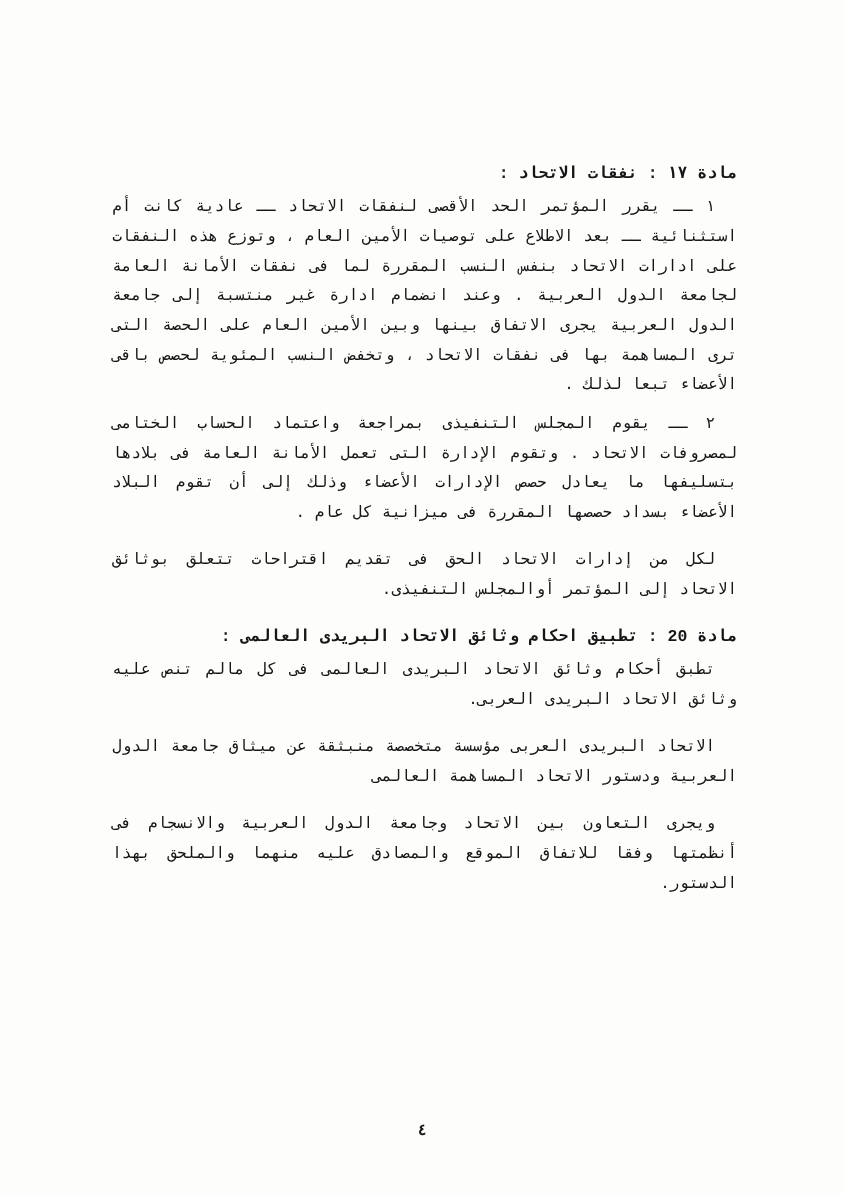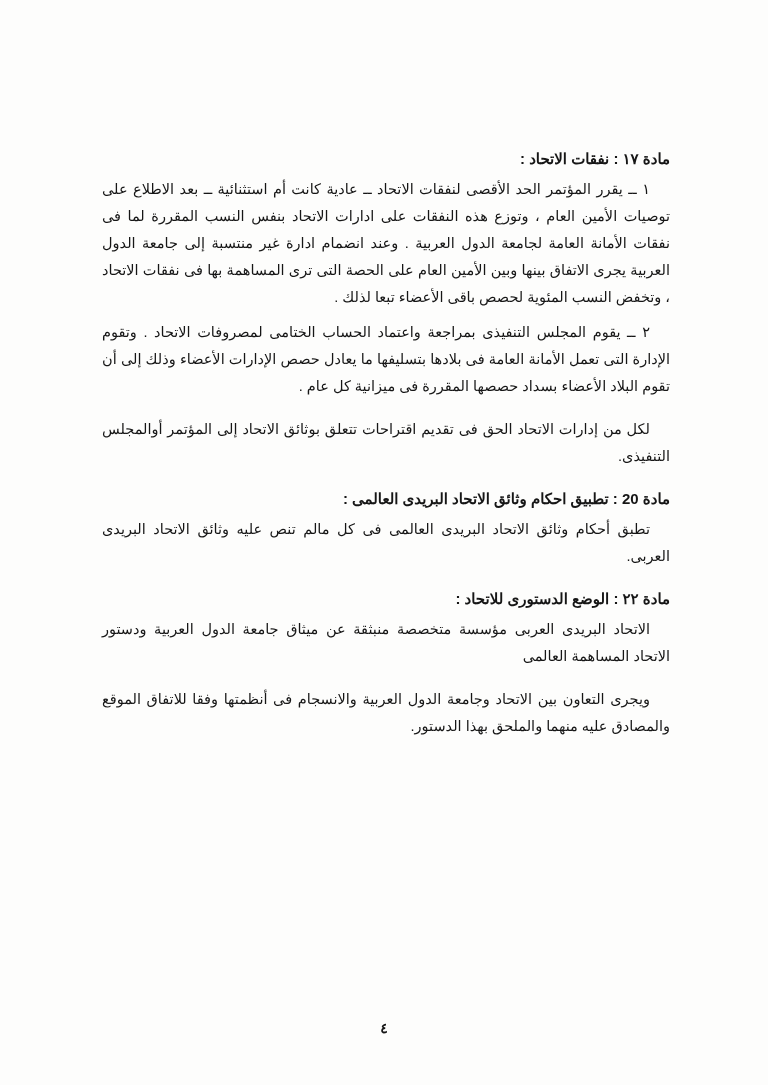--- a/index.html
+++ b/index.html
@@ -10,21 +10,21 @@
     margin:0;
     padding:0;
     background:var(--page-bg);
   }
   .page{
     position:relative;
     width:768px;
     height:1085px;
     background:var(--page-bg);
     overflow:hidden;
-    font-family:Liberation Sans, sans-serif;
+    font-family:Liberation Mono, monospace;
     color:var(--ink);
     direction:rtl;
   }
   .content{
     position:absolute;
     top:146px;
     right:98px;
     width:572px;
   }
   .article{
@@ -72,21 +72,20 @@
     </section>
 
     <section class="article">
       <h2 class="article-heading">مادة 20 : تطبيق احكام وثائق الاتحاد البريدى العالمى :</h2>
       <p class="article-paragraph">تطبق أحكام وثائق الاتحاد البريدى العالمى فى كل مالم تنص عليه وثائق الاتحاد البريدى العربى.</p>
     </section>
 
 
 
     <section class="article">
-      <h2 class="article-heading">مادة ٢٢ : الوضع الدستورى للاتحاد :</h2>
       <p class="article-paragraph">الاتحاد البريدى العربى مؤسسة متخصصة منبثقة عن ميثاق جامعة الدول العربية ودستور الاتحاد المساهمة العالمى</p>
     </section>
 
     <section class="article">
       <p class="article-paragraph">ويجرى التعاون بين الاتحاد وجامعة الدول العربية والانسجام فى أنظمتها وفقا للاتفاق الموقع والمصادق عليه منهما والملحق بهذا الدستور.</p>
     </section>
 
   </main>
 
   <footer class="page-number">٤</footer>

